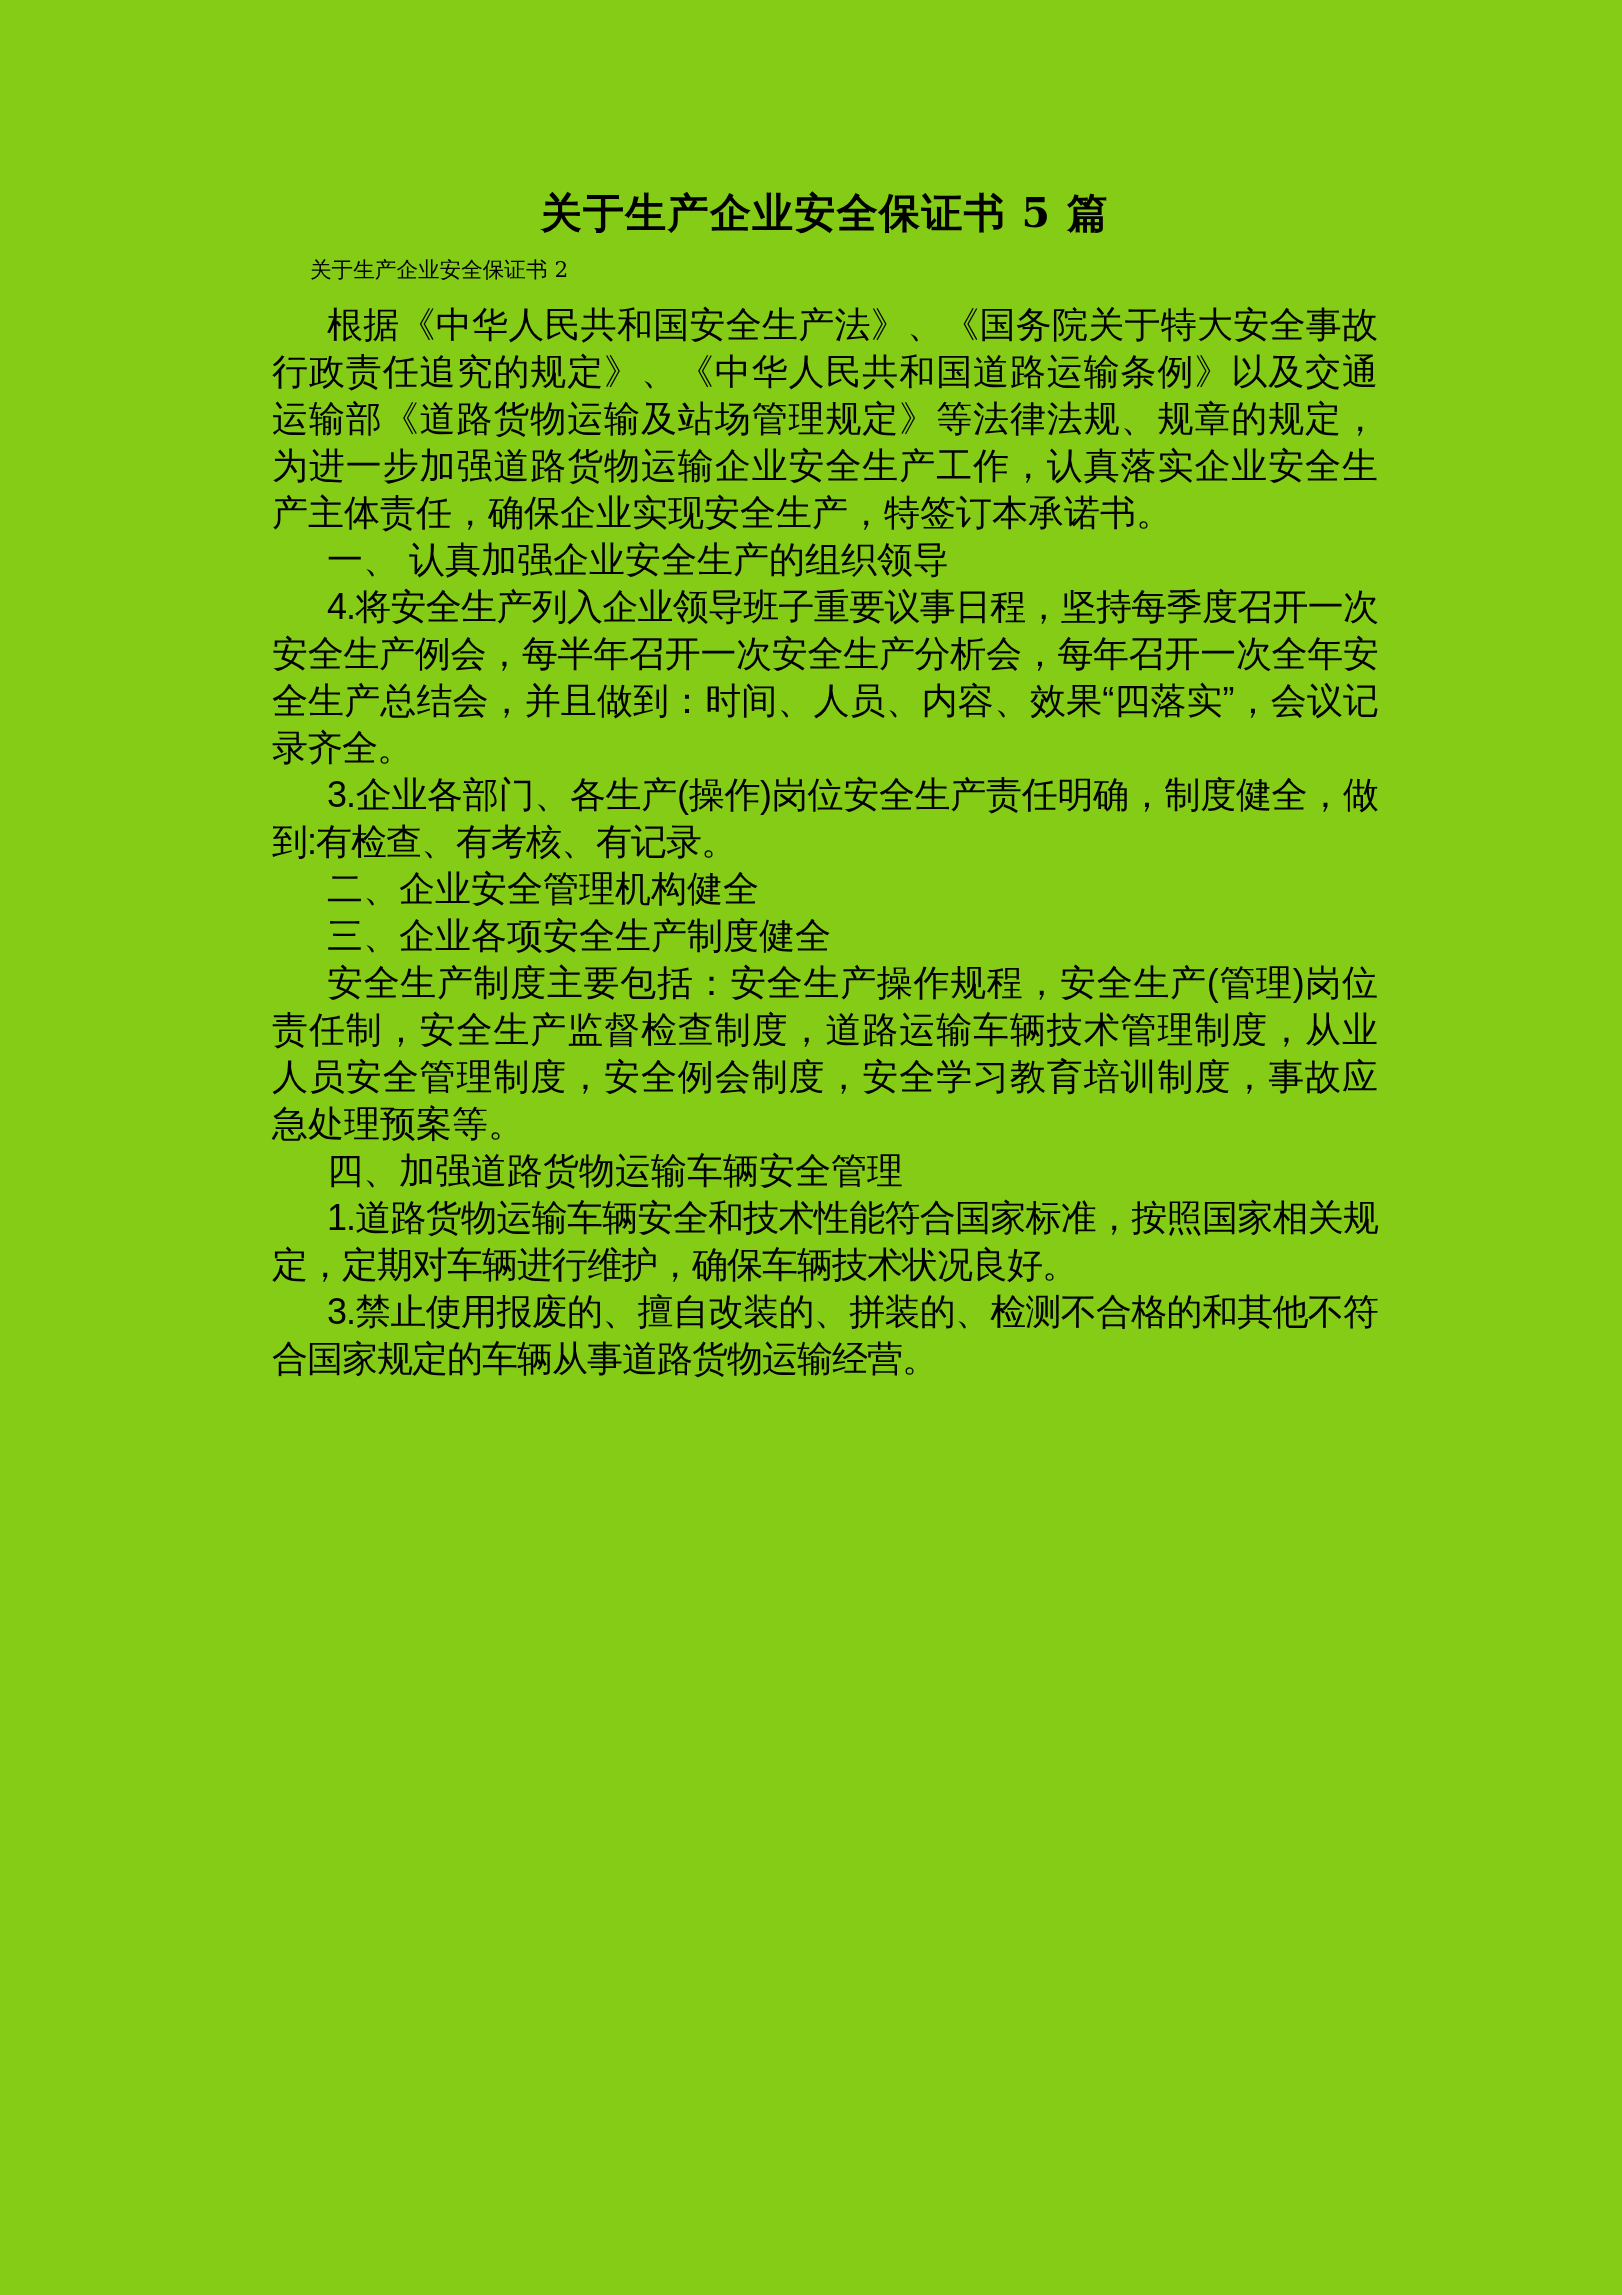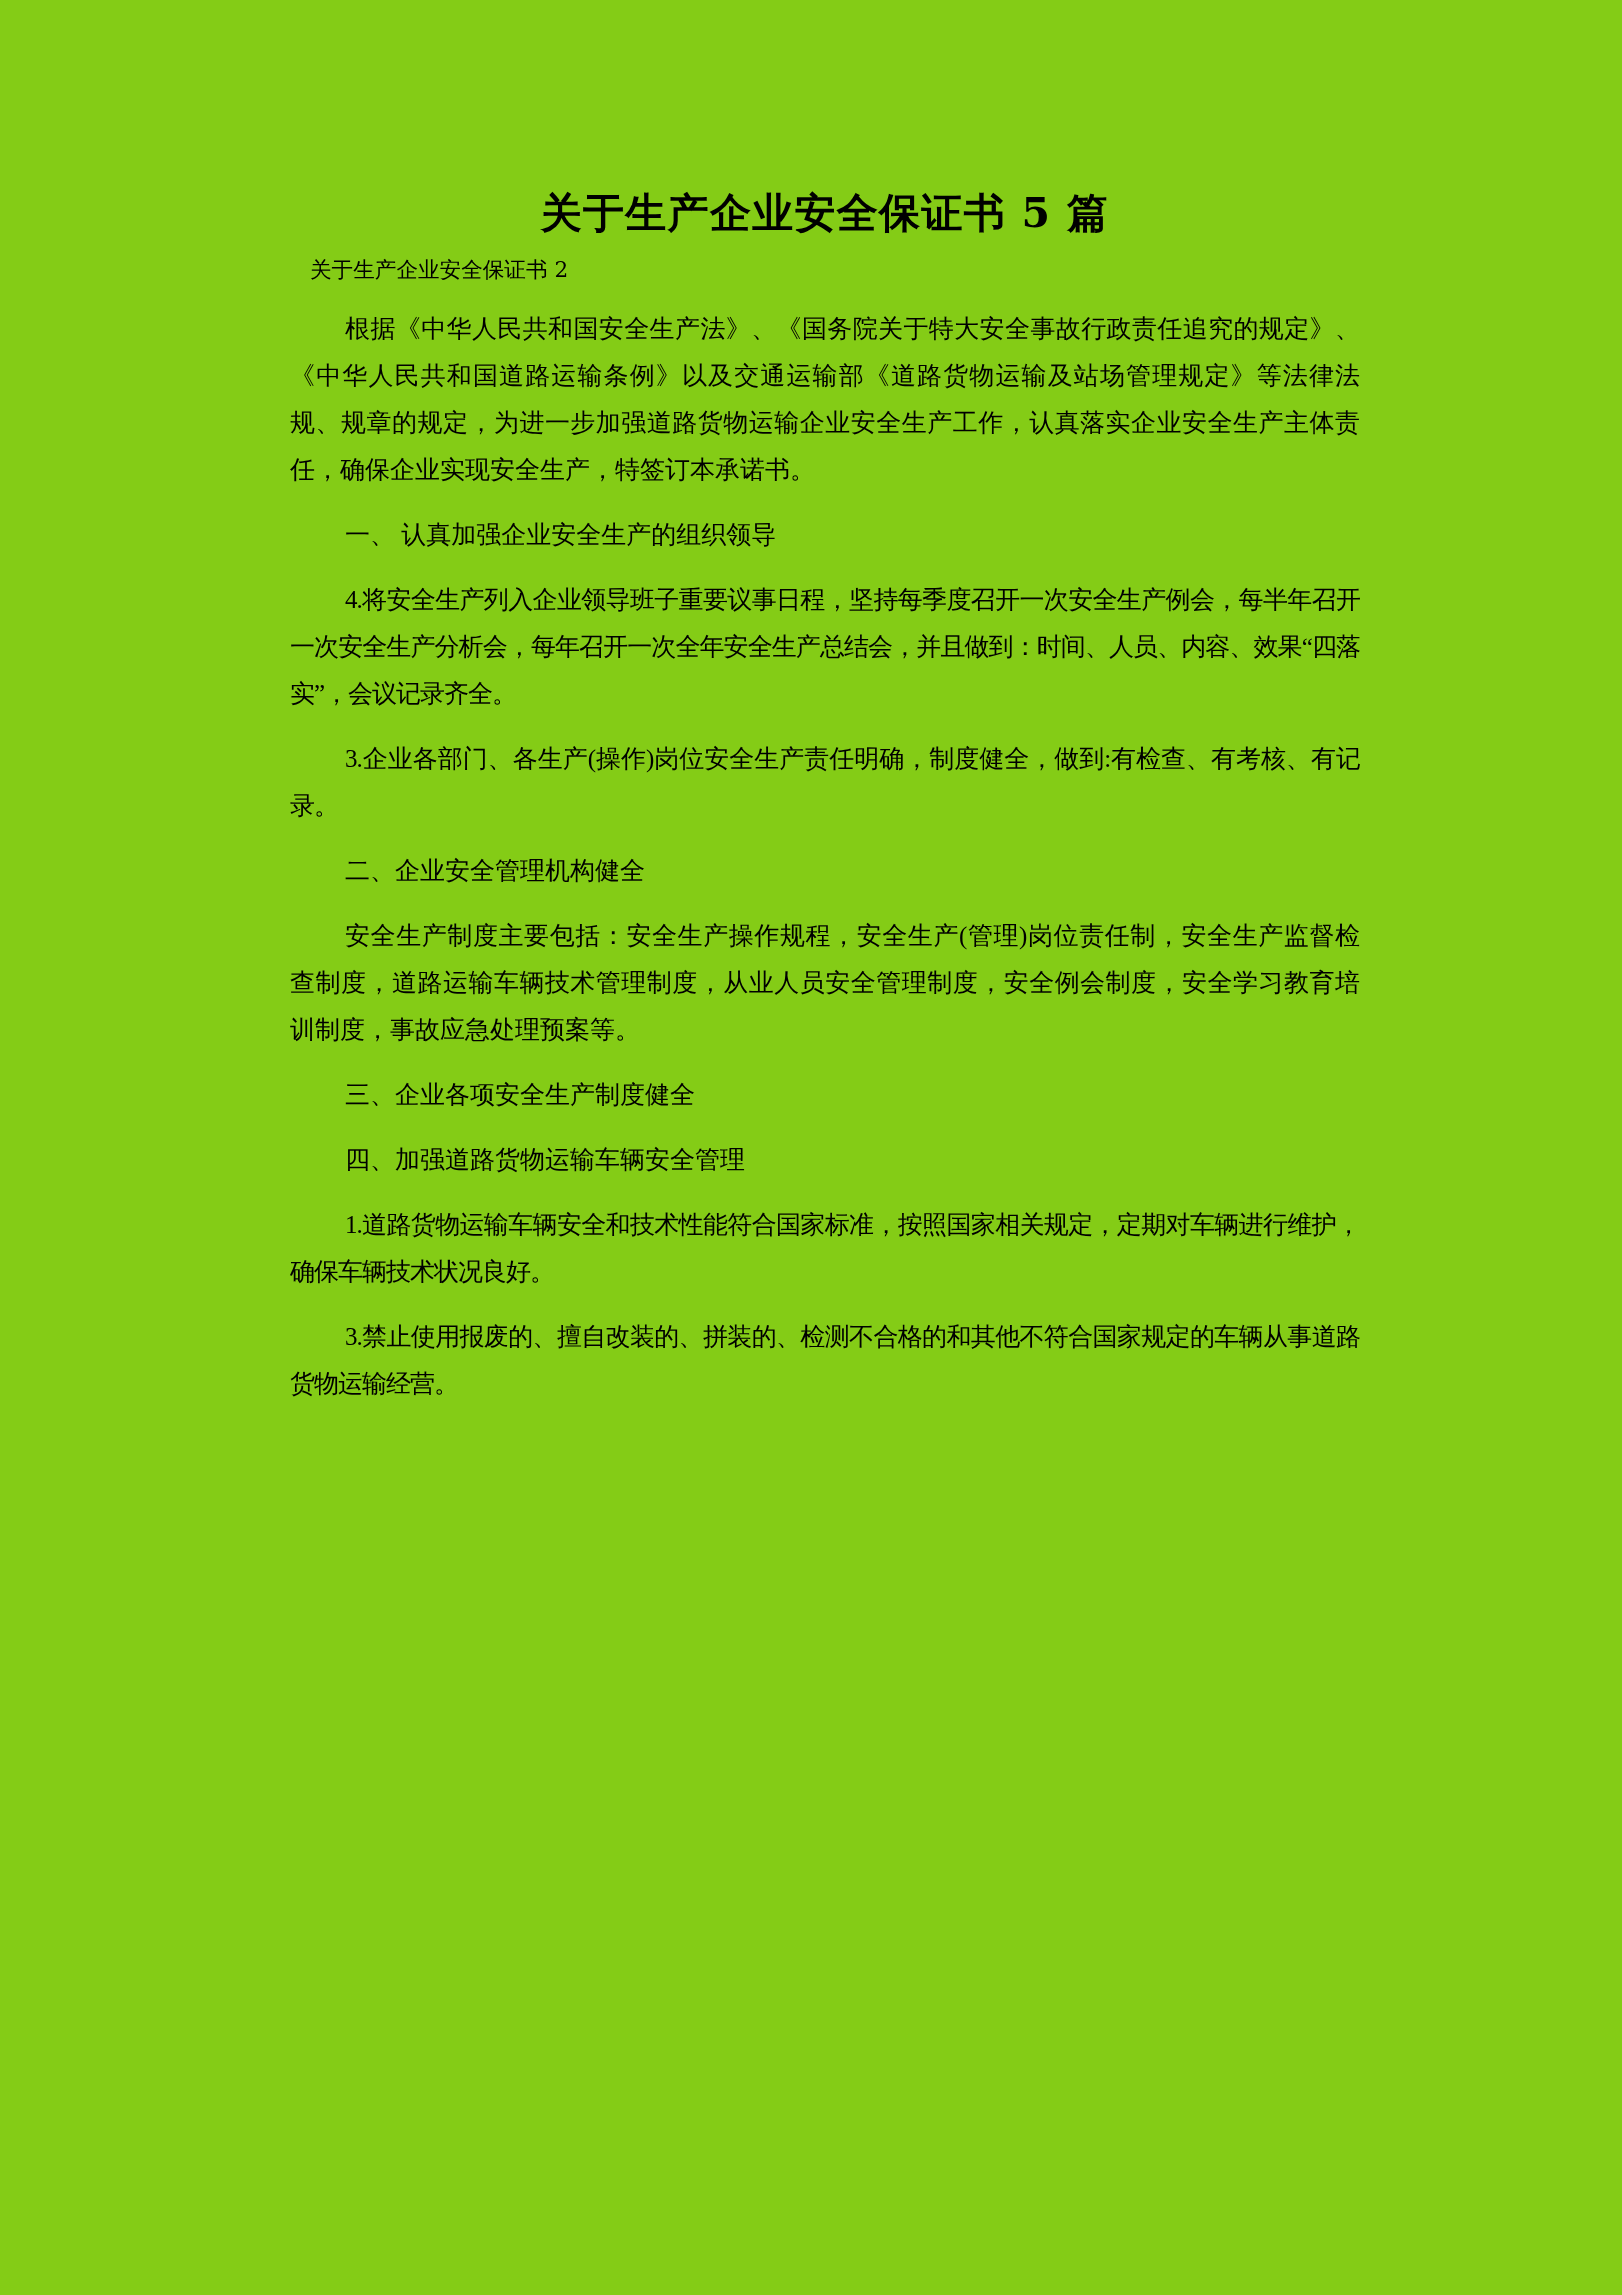--- a/index.html
+++ b/index.html
@@ -34,25 +34,25 @@
   }
   .doc-subtitle {
     font-family: "DejaVu Serif", "Liberation Serif", serif;
     font-size: 21.6px;
     line-height: 1.5;
     color: #000000;
     margin: 0 0 14.4px 0;
     text-indent: 38px;
   }
   p.para {
-    font-family: Liberation Serif, serif;
-    font-size: 25px;
+    font-family: Liberation Sans, sans-serif;
+    font-size: 36px;
     line-height: 47px;
     color: #000000;
-    margin: 18px;
+    margin: 0;
     text-align: justify;
     text-justify: inter-character;
     text-indent: 55px;
     word-break: break-all;
   }
   p.tight {
     letter-spacing: -1px;
   }
   p.heading {
     text-indent: 55px;
@@ -66,21 +66,21 @@
 
     <h1 class="doc-title">关于生产企业安全保证书 5 篇</h1>
 
     <div class="doc-subtitle">关于生产企业安全保证书 2</div>
 
     <p class="para">根据《中华人民共和国安全生产法》、《国务院关于特大安全事故行政责任追究的规定》、《中华人民共和国道路运输条例》以及交通运输部《道路货物运输及站场管理规定》等法律法规、规章的规定，为进一步加强道路货物运输企业安全生产工作，认真落实企业安全生产主体责任，确保企业实现安全生产，特签订本承诺书。</p>
     <p class="para heading">一、 认真加强企业安全生产的组织领导</p>
     <p class="para tight">4.将安全生产列入企业领导班子重要议事日程，坚持每季度召开一次安全生产例会，每半年召开一次安全生产分析会，每年召开一次全年安全生产总结会，并且做到：时间、人员、内容、效果“四落实”，会议记录齐全。</p>
     <p class="para tight">3.企业各部门、各生产(操作)岗位安全生产责任明确，制度健全，做到:有检查、有考核、有记录。</p>
     <p class="para heading">二、企业安全管理机构健全</p>
+    <p class="para heading">三、企业各项安全生产制度健全</p>
     <p class="para">安全生产制度主要包括：安全生产操作规程，安全生产(管理)岗位责任制，安全生产监督检查制度，道路运输车辆技术管理制度，从业人员安全管理制度，安全例会制度，安全学习教育培训制度，事故应急处理预案等。</p>
-    <p class="para heading">三、企业各项安全生产制度健全</p>
     <p class="para heading">四、加强道路货物运输车辆安全管理</p>
     <p class="para tight">1.道路货物运输车辆安全和技术性能符合国家标准，按照国家相关规定，定期对车辆进行维护，确保车辆技术状况良好。</p>
     <p class="para tight">3.禁止使用报废的、擅自改装的、拼装的、检测不合格的和其他不符合国家规定的车辆从事道路货物运输经营。</p>
 
   </div>
 </div>
 
 
 </body></html>

